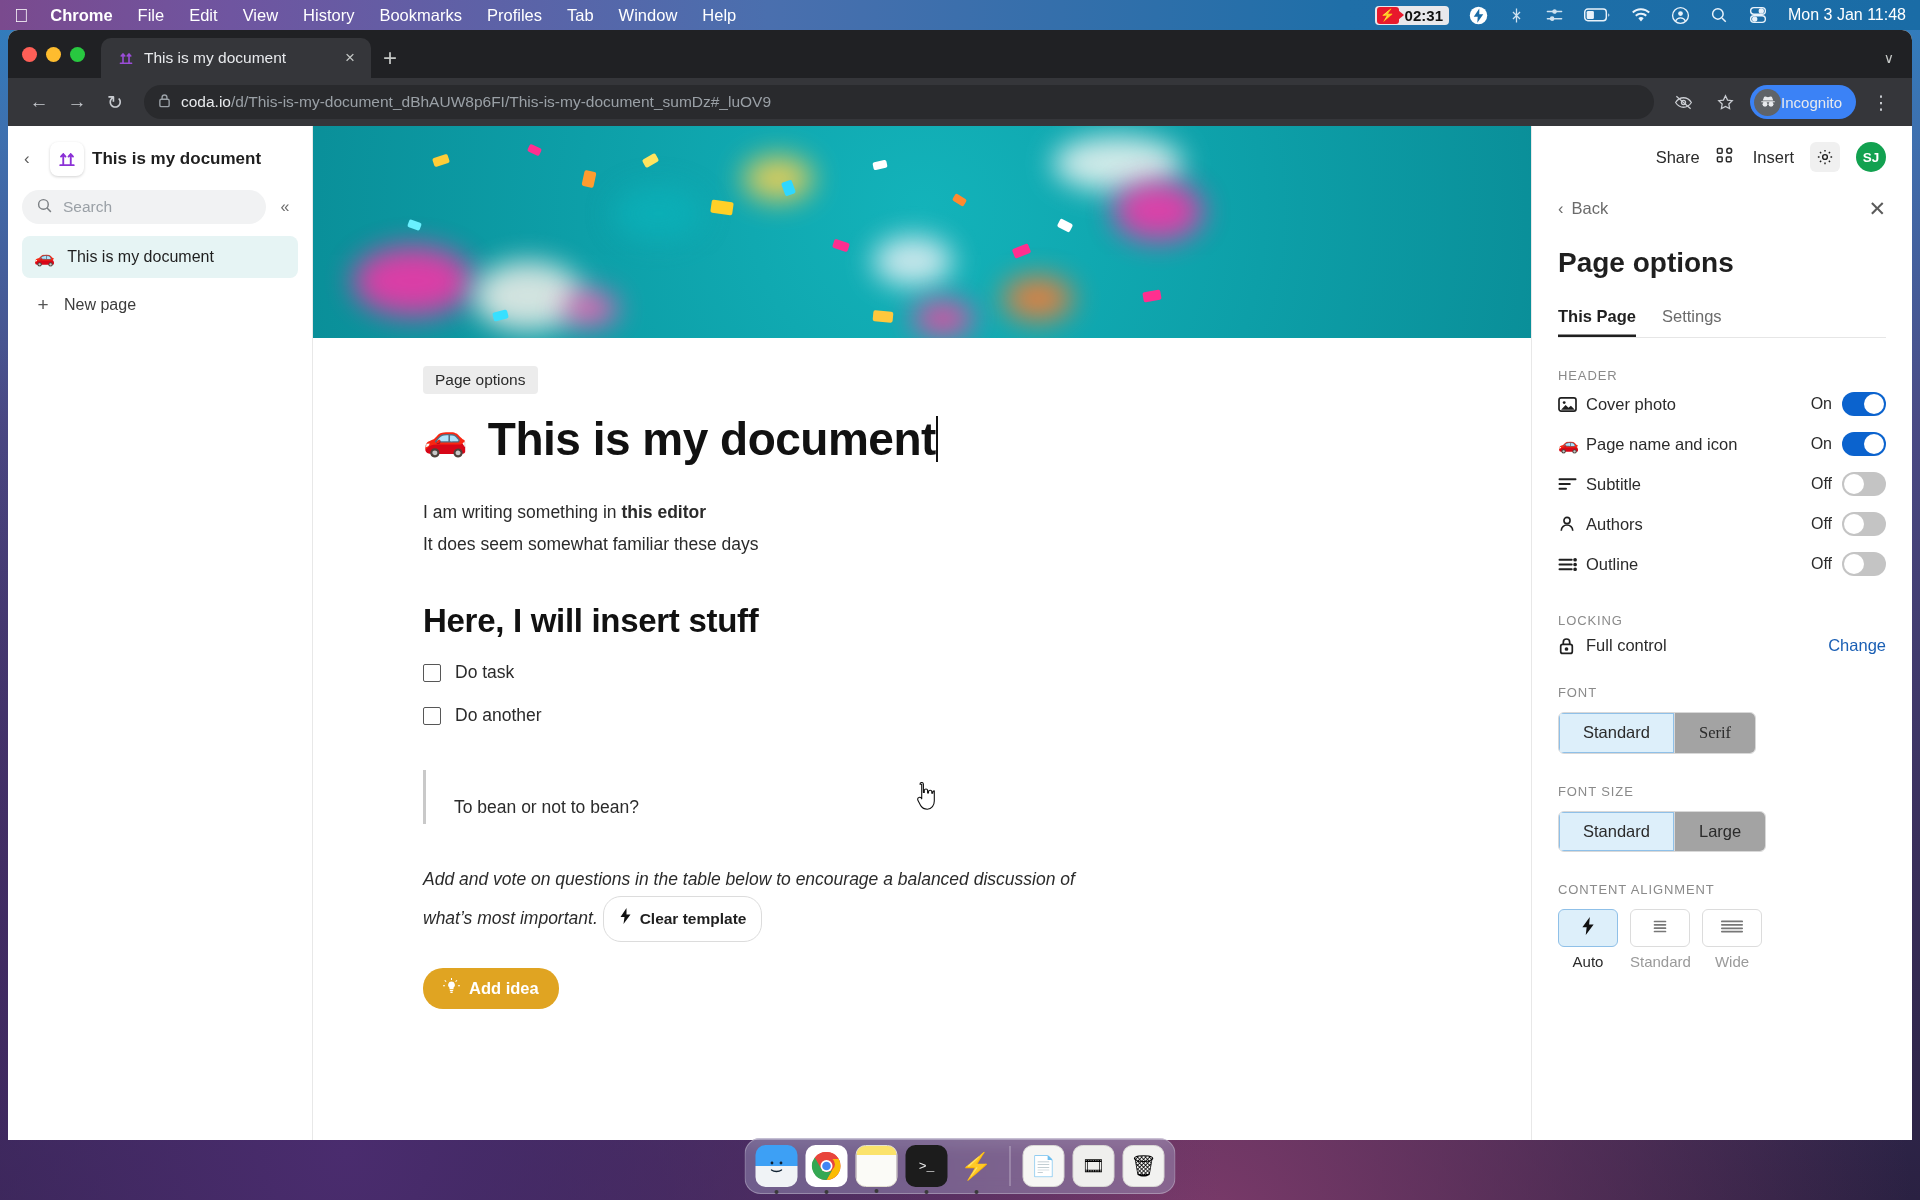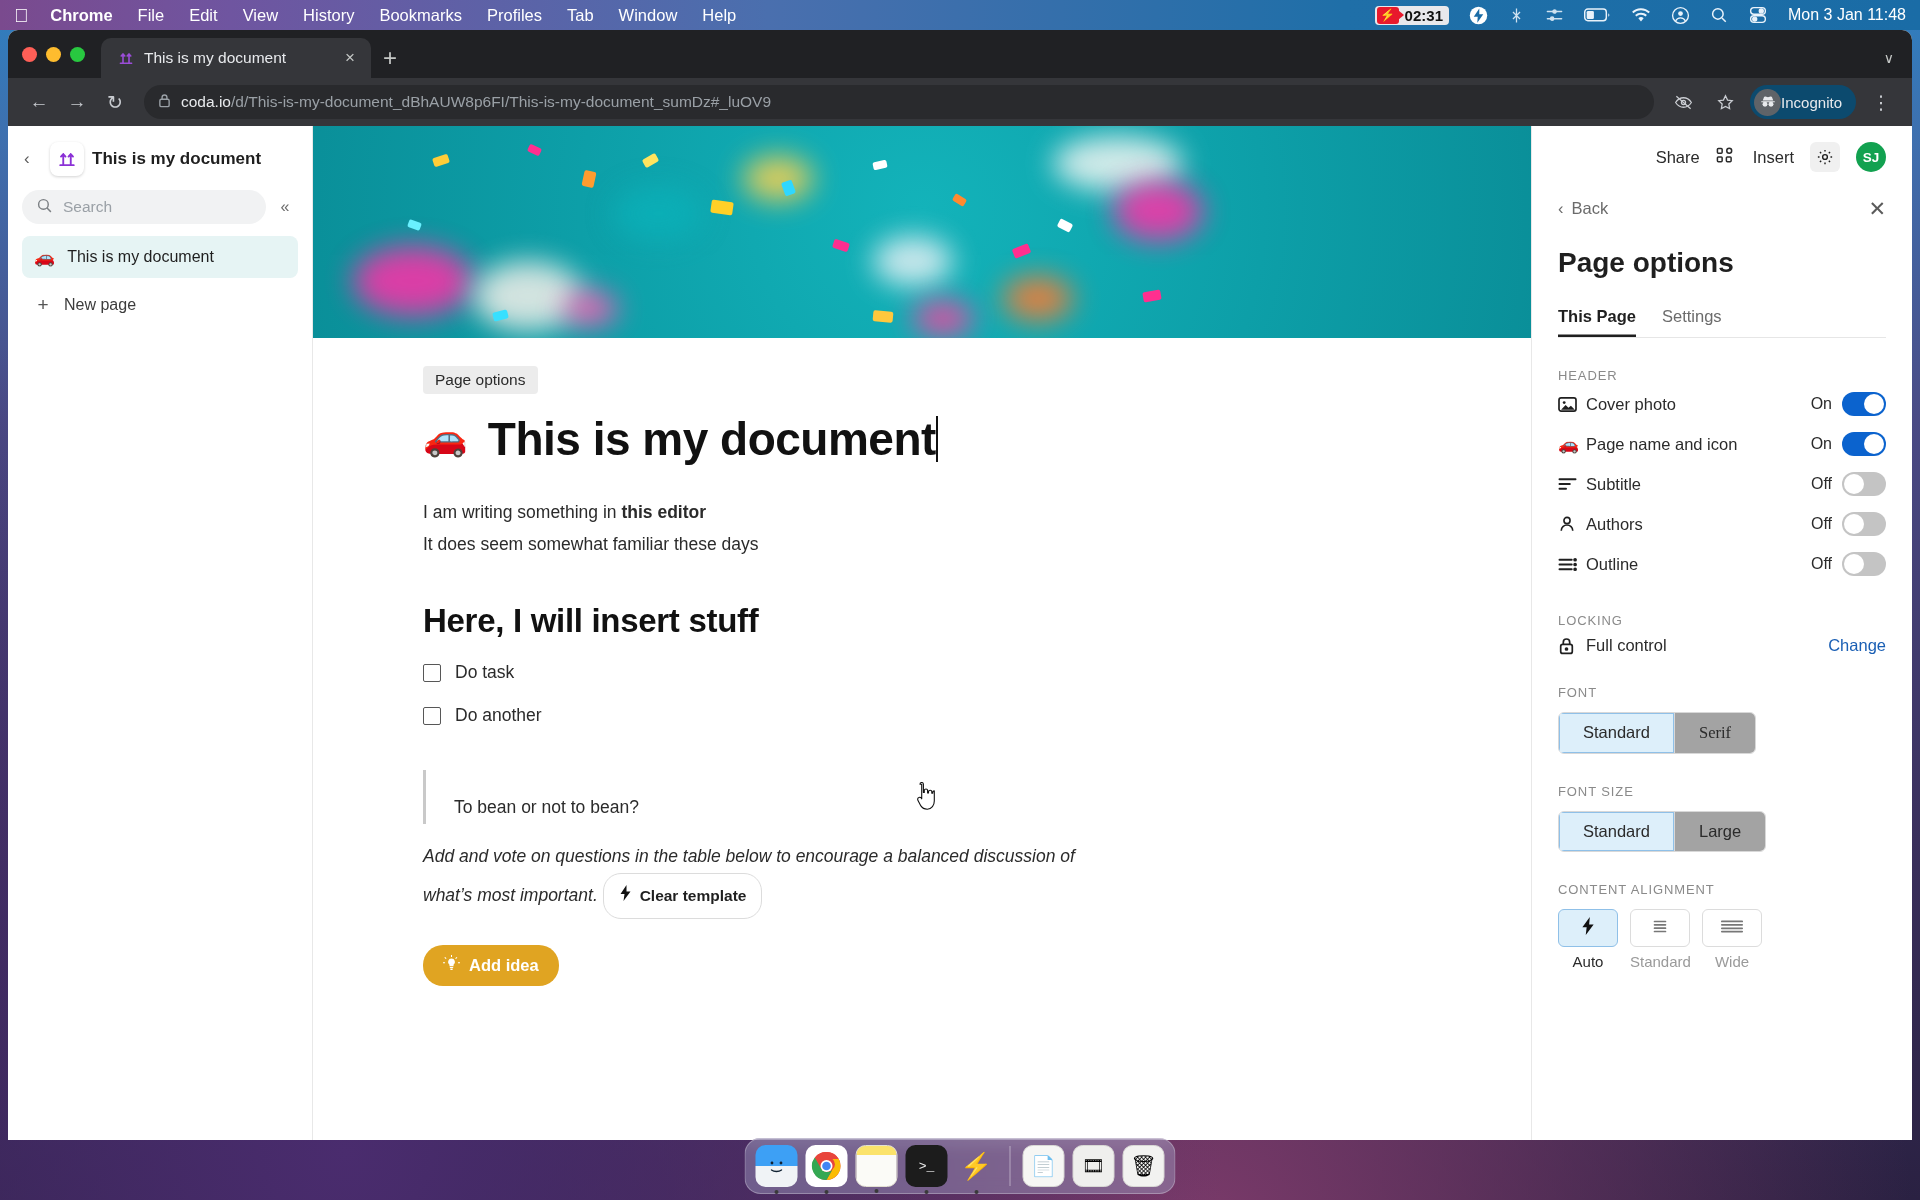--- a/index.html
+++ b/index.html
@@ -85,21 +85,21 @@
   }
   .omnibox {
     flex: 1; height: 34px; background: #292a2d; border-radius: 17px;
     display: flex; align-items: center; padding: 0 14px; gap: 10px; margin: 0 8px;
     color: #9aa0a6; font-size: 15.5px; min-width: 0;
   }
   .omnibox .url { white-space: nowrap; overflow: hidden; text-overflow: ellipsis; }
   .omnibox .url b { color: #e8eaed; font-weight: 400; }
   .tb-right { display: flex; align-items: center; gap: 8px; }
   .incognito-pill {
-    display: flex; align-items: center; gap: 0; background: #0c4a6e;
+    display: flex; align-items: center; gap: 0; background: #3b82f6;
     border-radius: 17px; height: 34px; padding: 0 14px 0 4px; color: #e8eaed; font-size: 15px;
   }
   .inc-av { width: 27px; height: 27px; border-radius: 50%; background: #5f6368;
             display: flex; align-items: center; justify-content: center; }
 
   
   .page { display: flex; height: 1014px; background: #fff; }
 
   
   .sidebar { width: 305px; background: #fff; border-right: 1px solid #e8e8e8;
@@ -153,21 +153,21 @@
   .doc-title-row { display: flex; align-items: flex-start; gap: 20px; margin-top: 16px; }
   .doc-emoji { font-size: 36px; line-height: 56px; }
   .doc-title { font-size: 46px; font-weight: 700; color: #111; letter-spacing: -.5px; line-height: 58px; position: relative; }
   .caret { display: inline-block; width: 2px; height: 46px; background: #111; vertical-align: -7px; }
   .para { font-size: 17.5px; color: #2b2b2b; line-height: 32px; }
   .h2 { font-size: 33px; font-weight: 700; color: #111; margin-top: 42px; letter-spacing: -.3px; }
   .todo { display: flex; align-items: center; gap: 14px; margin-top: 22px; font-size: 17.5px; color: #2b2b2b; }
   .cbx { width: 18px; height: 18px; border: 1.7px solid #575757; border-radius: 2px; flex-shrink: 0; cursor: pointer; }
   .quote { margin-top: 44px; border-left: 3px solid #c9c9c9; padding: 6px 0 6px 28px;
            font-size: 17.5px; color: #2b2b2b; min-height: 54px; display: flex; align-items: flex-end; }
-  .callout { margin-top: 15px; font-style: italic; font-size: 17.5px; color: #2b2b2b;
+  .callout { margin-top: 38px; font-style: italic; font-size: 17.5px; color: #2b2b2b;
              line-height: 34px; max-width: 690px; }
   .chip {
     display: inline-flex; align-items: center; gap: 8px; border: 1px solid #dcdcdc;
     border-radius: 18px; padding: 5px 15px; font-style: normal; font-weight: 700;
     font-size: 15.5px; color: #1f1f1f; background: #fff; vertical-align: middle; cursor: pointer;
   }
   .btn-idea {
     margin-top: 26px; display: inline-flex; align-items: center; gap: 9px;
     background: #e0a422; color: #fff; font-weight: 700; font-size: 16.5px;
     border-radius: 20px; padding: 10px 20px; cursor: pointer;

